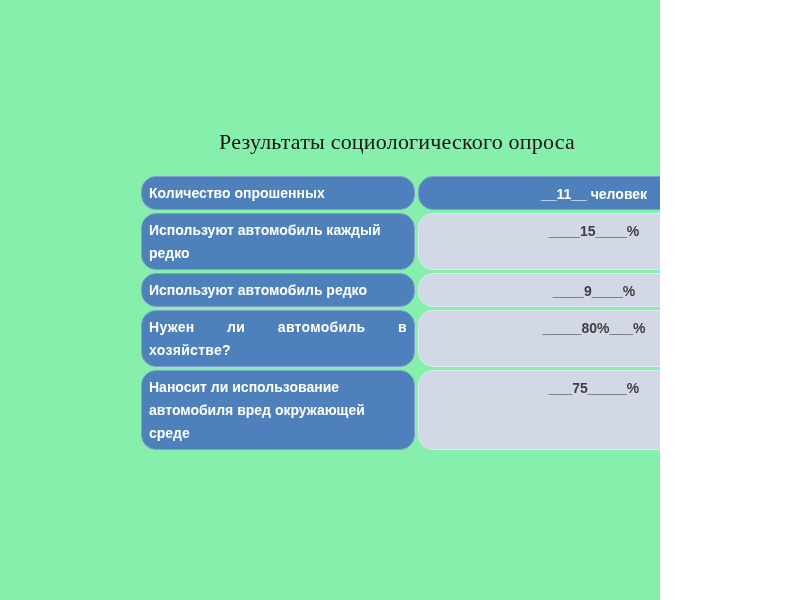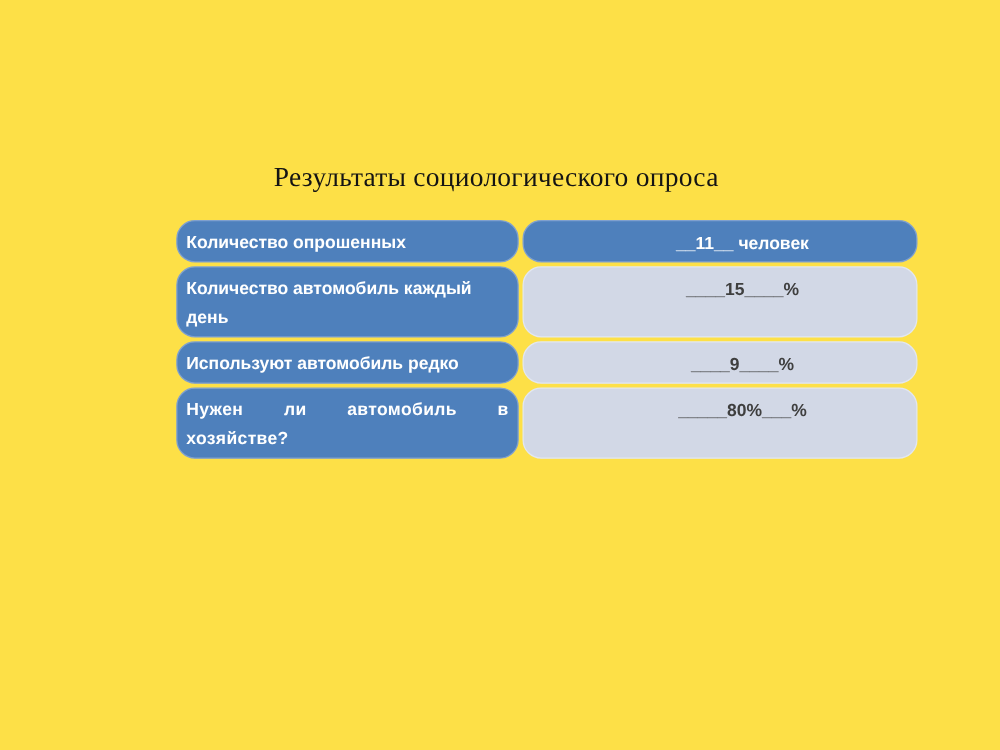--- a/index.html
+++ b/index.html
@@ -2,23 +2,23 @@
 <html><head>
 <meta charset="utf-8">
 <style>
   html, body {
     margin: 0;
     padding: 0;
     background: #ffffff;
   }
   .slide {
     position: relative;
-    width: 800px;
+    width: 660px;
     height: 600px;
-    background: #fde047;
+    background: #86efac;
     overflow: hidden;
     font-family: "Liberation Sans", "DejaVu Sans", sans-serif;
   }
   .slide-title {
     position: absolute;
     top: 129px;
     left: 0;
     width: 794px;
     text-align: center;
     font-family: "Liberation Serif", "DejaVu Serif", serif;
@@ -102,27 +102,31 @@
     <colgroup>
       <col class="col-label">
       <col class="col-value">
     </colgroup>
     <tbody>
         <tr class="header-row">
       <td class="label-cell">Количество опрошенных</td>
       <td class="value-cell">__11__ человек</td>
     </tr>
         <tr>
-      <td class="label-cell">Количество автомобиль каждый день</td>
+      <td class="label-cell">Используют автомобиль каждый редко</td>
       <td class="value-cell">____15____%</td>
     </tr>
         <tr>
       <td class="label-cell">Используют автомобиль редко</td>
       <td class="value-cell">____9____%</td>
     </tr>
         <tr>
       <td class="label-cell">Нужен ли автомобиль в хозяйстве?</td>
       <td class="value-cell">_____80%___%</td>
     </tr>
+        <tr>
+      <td class="label-cell">Наносит ли использование автомобиля вред окружающей среде</td>
+      <td class="value-cell">___75_____%</td>
+    </tr>
       </tbody>
   </table>
 
 </div>
 
 </body></html>

